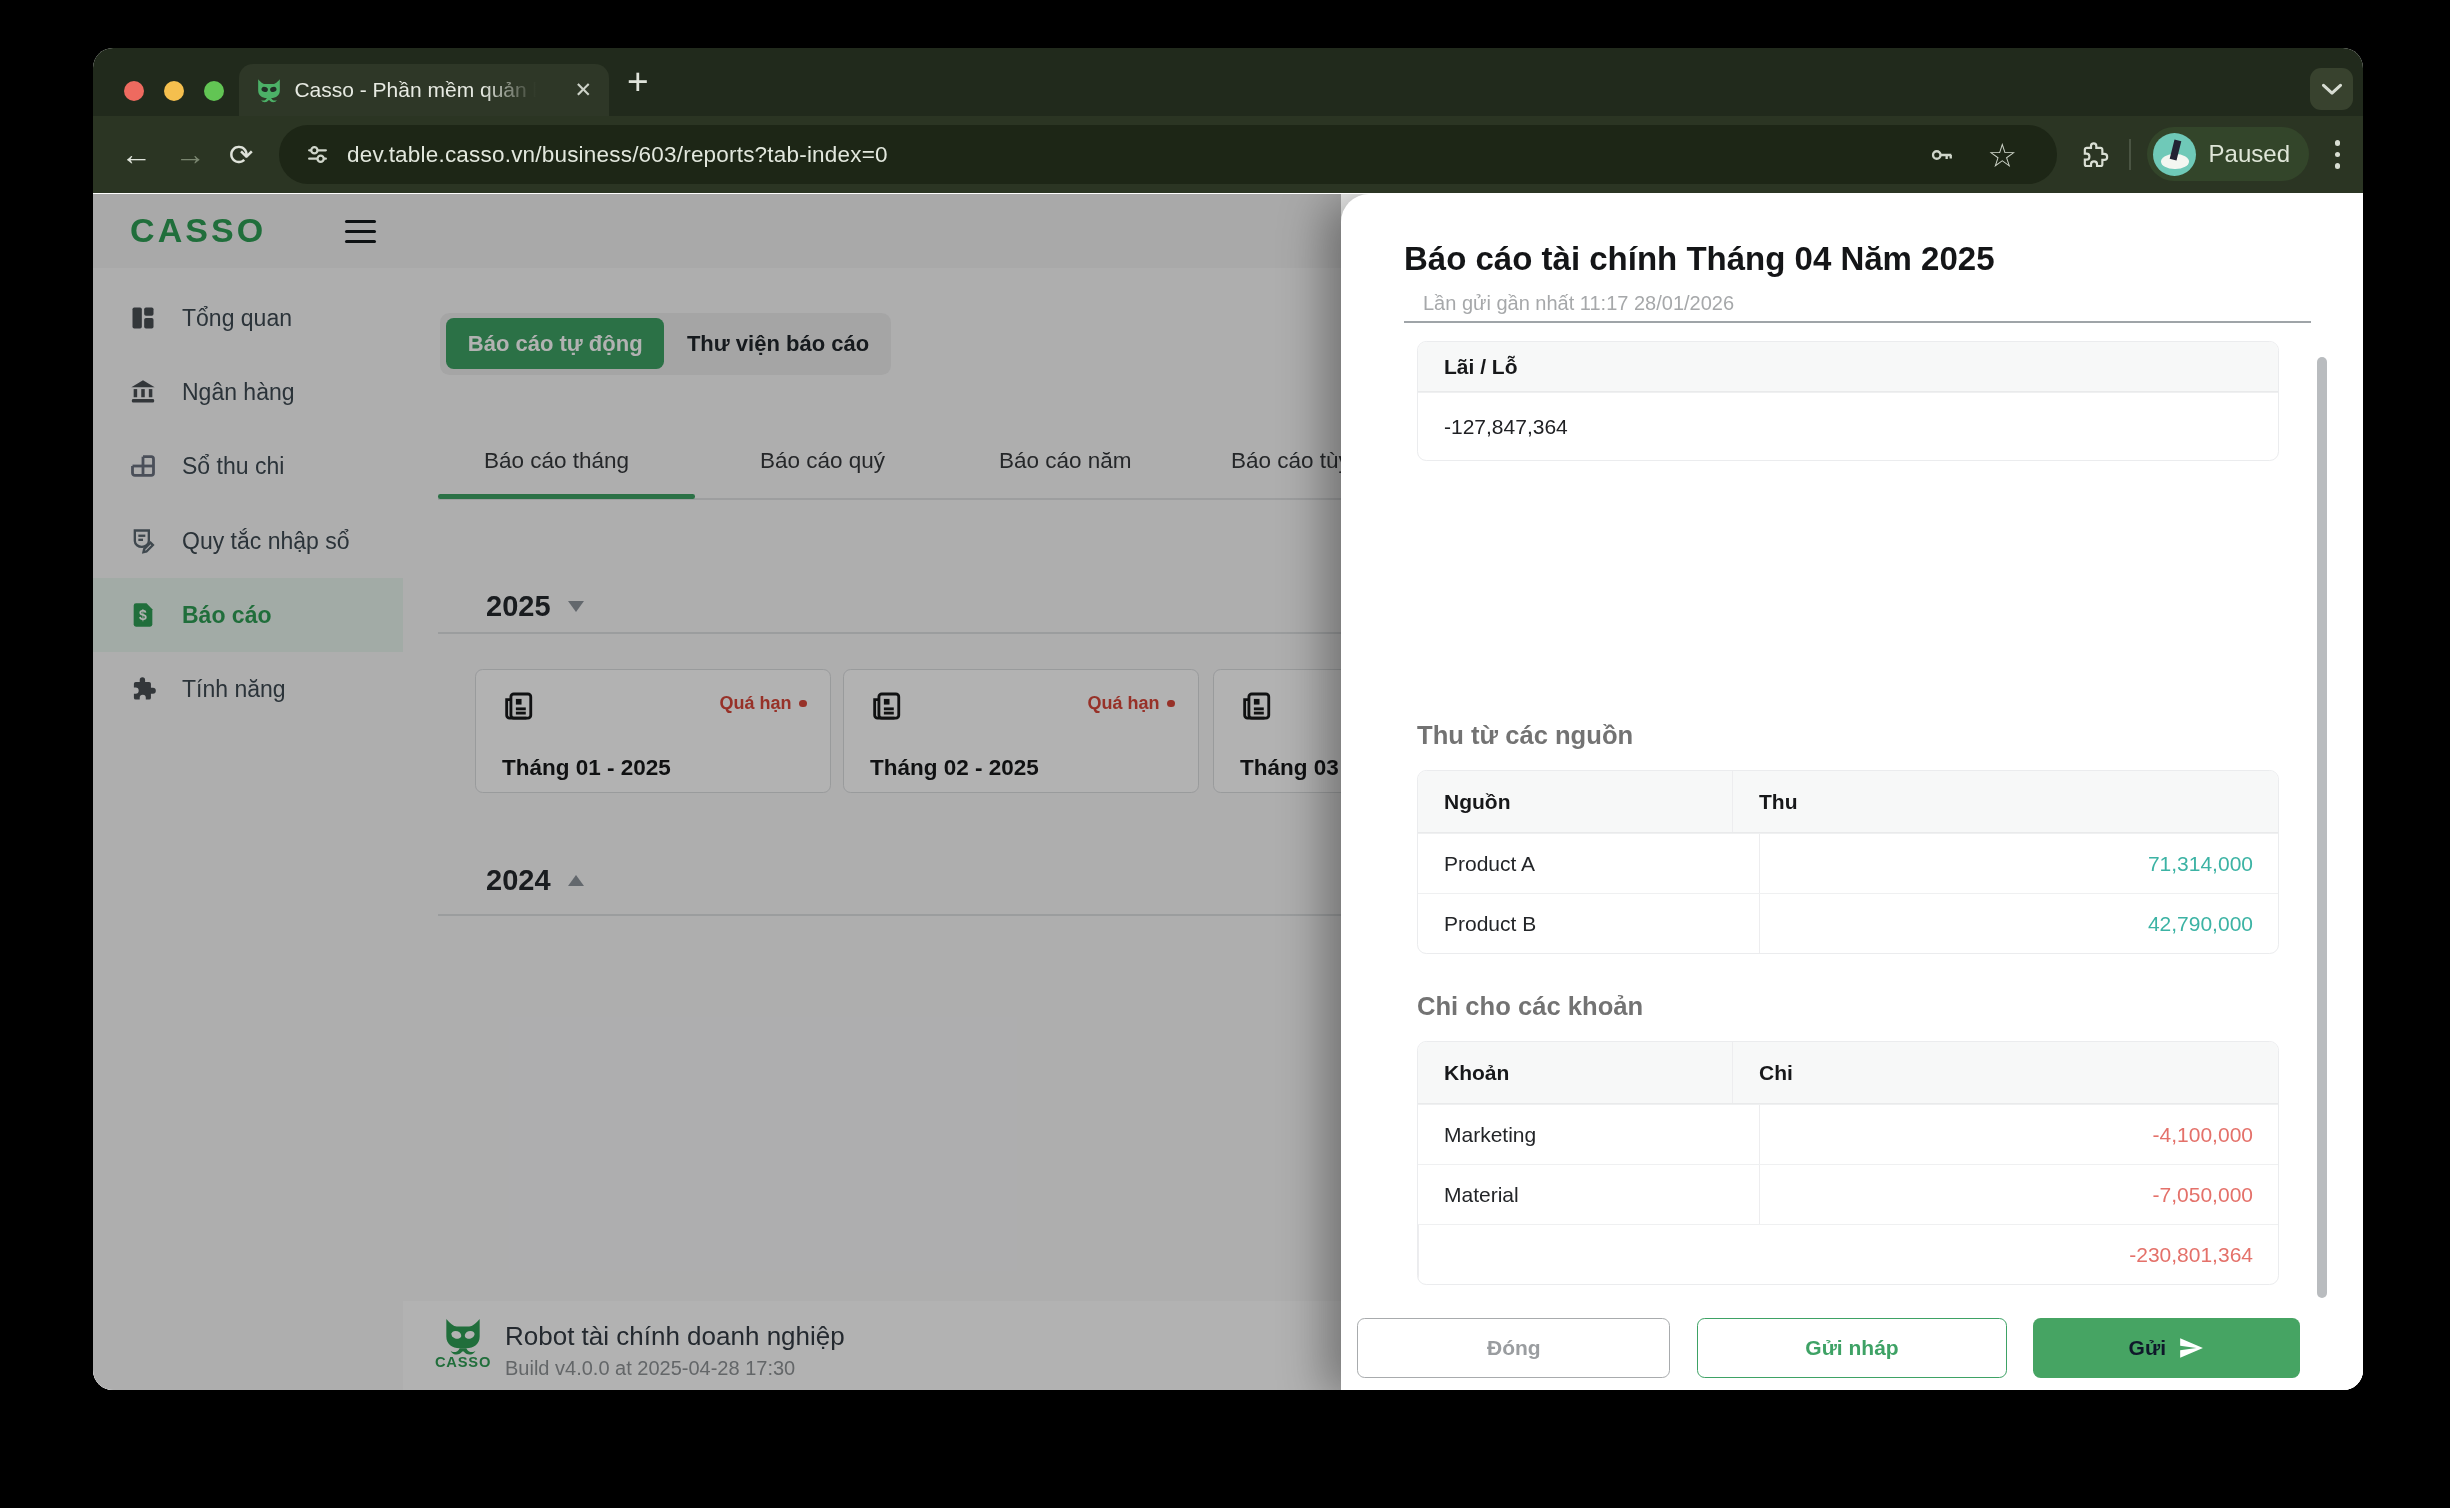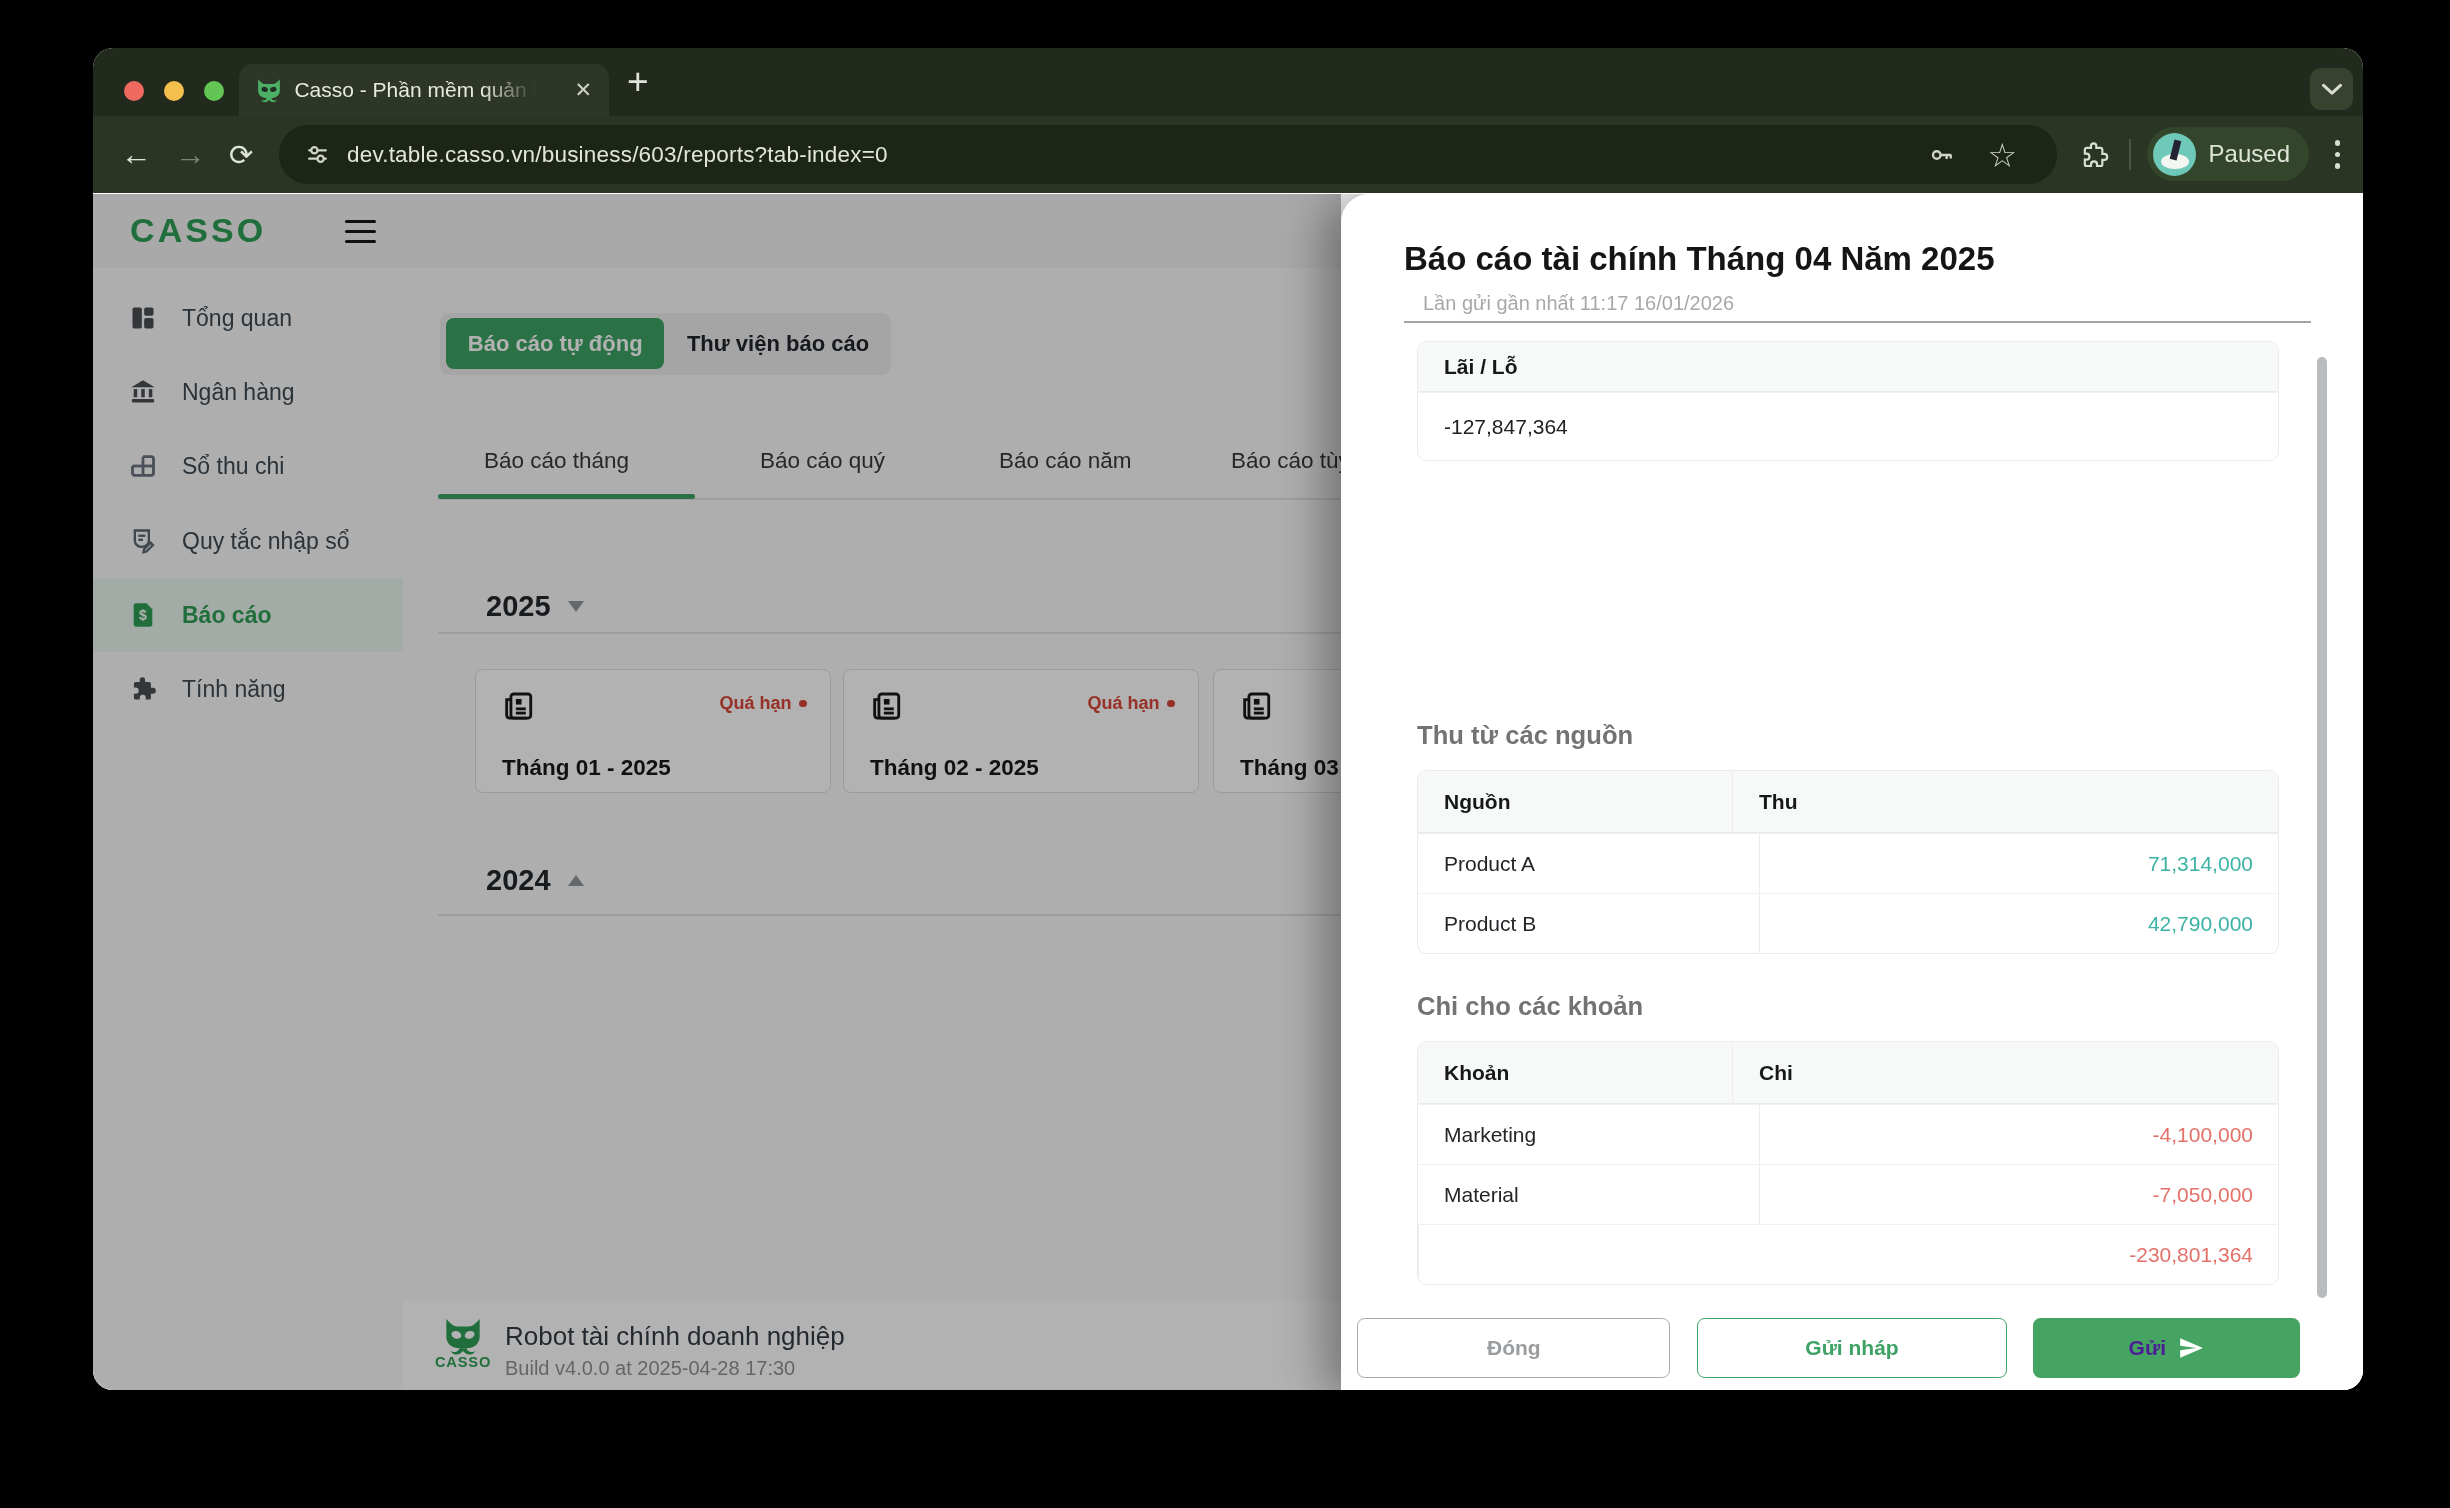--- a/index.html
+++ b/index.html
@@ -94,21 +94,21 @@
   .tc2{flex:1;display:flex;align-items:center;justify-content:flex-end;padding-right:25px;
        border-left:0.8px solid #EDEDEF;font-size:21px;}
   .hc2{border-left:0.8px solid #EDEDEF;height:100%;display:flex;align-items:center;}
   .neg{color:var(--neg);} .pos{color:var(--pos);}
   .sechead{position:absolute;left:76px;font-size:25.6px;font-weight:700;color:#737373;}
   .scrollthumb{position:absolute;left:976px;top:163px;width:10px;height:941px;border-radius:5.4px;background:#B9BCBF;}
   .dbtn{position:absolute;top:1124px;height:60px;border-radius:7.7px;display:flex;align-items:center;
         justify-content:center;font-size:21px;font-weight:600;background:#fff;gap:12.4px;}
   .b-close{left:16.3px;width:313px;border:1.5px solid #A8ABAD;color:#9A9DA0;}
   .b-draft{left:356px;width:310px;border:1.5px solid var(--green);color:var(--green);}
-  .b-send{left:692px;width:267px;background:#46A463;color:#4c1d95;border:none;}
+  .b-send{left:692px;width:267px;background:#46A463;color:#0f172a;border:none;}
   svg{display:block;}
 </style>
 </head>
 <body>
 
 <div class="window">
 
   <div class="tabstrip">
     <div class="lights">
       <span class="light l-red"></span>
@@ -335,21 +335,21 @@
       <div class="ftexts">
         <div class="l1">Robot tài chính doanh nghiệp</div>
         <div class="l2">Build v4.0.0 at 2025-04-28 17:30</div>
       </div>
     </div>
 
     <div class="dim"></div>
 
     <div class="drawer">
       <div class="d-title">Báo cáo tài chính Tháng 04 Năm 2025</div>
-      <div class="d-sub">Lần gửi gần nhất 11:17 16/01/2026</div>
+      <div class="d-sub">Lần gửi gần nhất 11:17 28/01/2026</div>
       <div class="d-div"></div>
 
       <div class="tbl" style="top:147px;">
         <div class="thead" style="height:50px;">
           <span class="hc">Lãi / Lỗ</span>
         </div>
         <div class="trow" style="height:68px;">
           <span class="tc1" style="width:auto;color:#202124;">-127,847,364</span>
         </div>
       </div>

